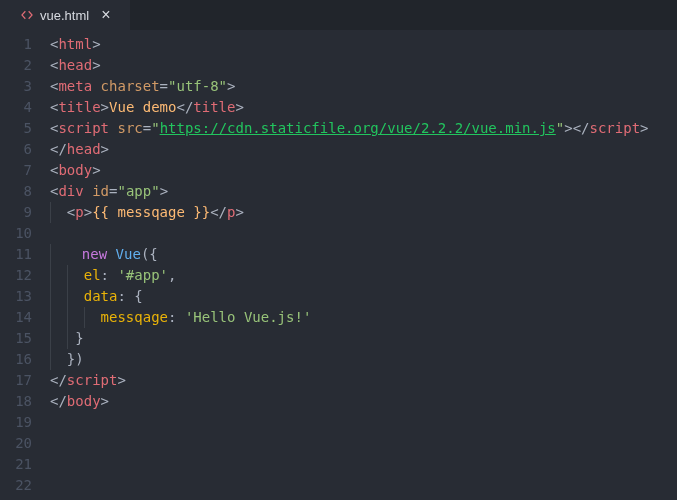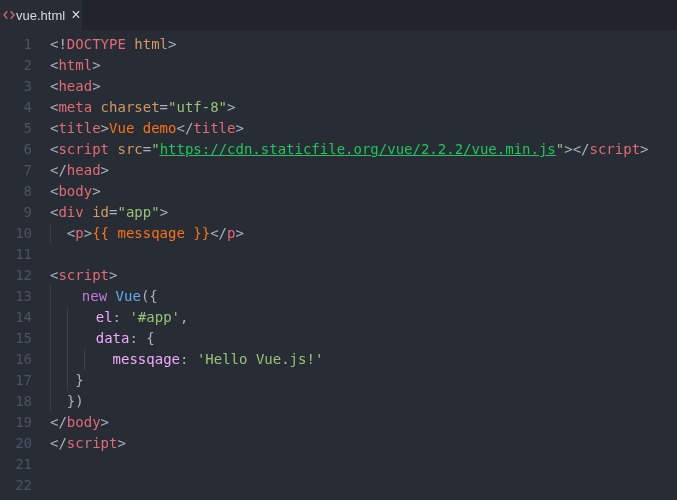--- a/index.html
+++ b/index.html
@@ -17,21 +17,22 @@
   .tab-bar {
     height: 30px;
     background: #21252b;
     display: flex;
     align-items: stretch;
   }
   .tab {
     display: flex;
     align-items: center;
     background: #282c34;
-    padding: 0 2px;
+    padding: 0 20px;
+    gap: 6px;
     color: #d7dae0;
     font-size: 13px;
     font-family: -apple-system, "Segoe UI", sans-serif;
   }
   .tab-icon {
     display: inline-flex;
     align-items: center;
   }
   .tab-close {
     margin-left: 6px;
@@ -76,22 +77,22 @@
     margin-right: -1px;
   }
   
   .pun { color: #abb2bf; }
   .tag { color: #e06c75; }
   .attr { color: #d19a66; }
   .str { color: #98c379; }
   .url { color: #22c55e; text-decoration: underline; }
   .kw  { color: #c678dd; margin-left: 15px; }
   .fn  { color: #61afef; }
-  .prop{ color: #f0abfc; margin-left: 12px; }
-  .txt { color: #f97316; }
+  .prop{ color: #eab308; }
+  .txt { color: #fdba74; }
   .brace { color: #abb2bf; }
   .cursor-box {
     display: inline-block;
     outline: 1px solid #528bff;
     outline-offset: -1px;
     padding: 0 1px;
     color: #abb2bf;
   }
 </style>
 </head>
@@ -129,21 +130,20 @@
       <div class="ln">16</div>
       <div class="ln">17</div>
       <div class="ln">18</div>
       <div class="ln">19</div>
       <div class="ln">20</div>
       <div class="ln">21</div>
       <div class="ln">22</div>
     </div>
   <div class="code">
 
-    <div class="line"><span class="pun">&lt;!</span><span class="tag">DOCTYPE</span><span> </span><span class="attr">html</span><span class="pun">&gt;</span></div>
 
     <div class="line"><span class="pun">&lt;</span><span class="tag">html</span><span class="pun">&gt;</span></div>
 
     <div class="line"><span class="pun">&lt;</span><span class="tag">head</span><span class="pun">&gt;</span></div>
 
     <div class="line"><span class="pun">&lt;</span><span class="tag">meta</span><span> </span><span class="attr">charset</span><span class="pun">=</span><span class="str">"utf-8"</span><span class="pun">&gt;</span></div>
 
     <div class="line"><span class="pun">&lt;</span><span class="tag">title</span><span class="pun">&gt;</span><span class="txt">Vue demo</span><span class="pun">&lt;/</span><span class="tag">title</span><span class="pun">&gt;</span></div>
 
     <div class="line"><span class="pun">&lt;</span><span class="tag">script</span><span> </span><span class="attr">src</span><span class="pun">=</span><span class="str">"</span><span class="url">https://cdn.staticfile.org/vue/2.2.2/vue.min.js</span><span class="str">"</span><span class="pun">&gt;</span><span class="pun">&lt;/</span><span class="tag">script</span><span class="pun">&gt;</span></div>
@@ -152,33 +152,32 @@
 
     <div class="line"><span class="pun">&lt;</span><span class="tag">body</span><span class="pun">&gt;</span></div>
 
     <div class="line"><span class="pun">&lt;</span><span class="tag">div</span><span> </span><span class="attr">id</span><span class="pun">=</span><span class="str">"app"</span><span class="pun">&gt;</span></div>
 
     <div class="line"><span class="guide"></span><span>  </span><span class="pun">&lt;</span><span class="tag">p</span><span class="pun">&gt;</span><span class="txt">{{ messqage }}</span><span class="pun">&lt;/</span><span class="tag">p</span><span class="pun">&gt;</span></div>
 
 
     <div class="line"><span></span></div>
 
-    <div class="line"><span class="pun">&lt;</span><span class="tag">script</span><span class="pun">&gt;</span></div>
 
     <div class="line"><span class="guide"></span><span>  </span><span class="kw">new</span><span> </span><span class="fn">Vue</span><span class="brace">({</span></div>
 
     <div class="line"><span class="guide"></span><span>  </span><span class="guide"></span><span>  </span><span class="prop">el</span><span class="pun">: </span><span class="str">'#app'</span><span class="pun">,</span></div>
 
     <div class="line"><span class="guide"></span><span>  </span><span class="guide"></span><span>  </span><span class="prop">data</span><span class="pun">: </span><span class="brace">{</span></div>
 
     <div class="line"><span class="guide"></span><span>  </span><span class="guide"></span><span>  </span><span class="guide"></span><span>  </span><span class="prop">messqage</span><span class="pun">: </span><span class="str">'Hello Vue.js!'</span></div>
 
     <div class="line"><span class="guide"></span><span>  </span><span class="guide"></span><span> </span><span class="brace">}</span></div>
 
     <div class="line"><span class="guide"></span><span>  </span><span class="brace">})</span></div>
 
+    <div class="line"><span class="pun">&lt;/</span><span class="tag">script</span><span class="pun">&gt;</span></div>
+
     <div class="line"><span class="pun">&lt;/</span><span class="tag">body</span><span class="pun">&gt;</span></div>
-
-    <div class="line"><span class="pun">&lt;/</span><span class="tag">script</span><span class="pun">&gt;</span></div>
 
 
   </div>
 </div>
 
 </body></html>

